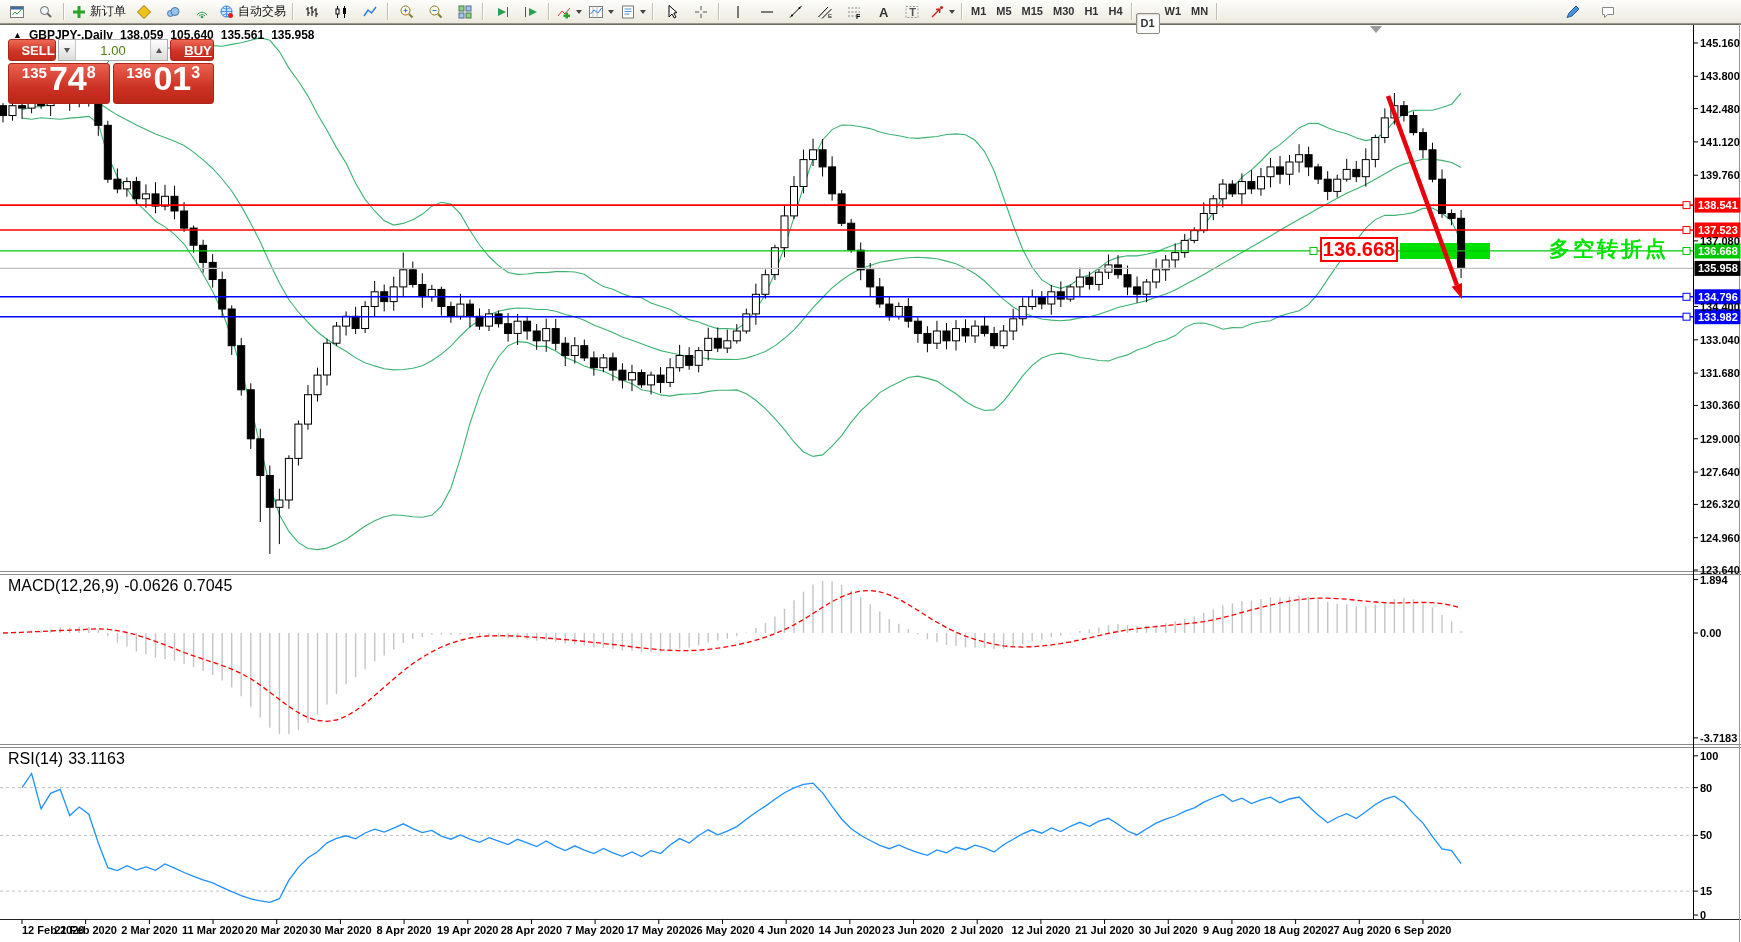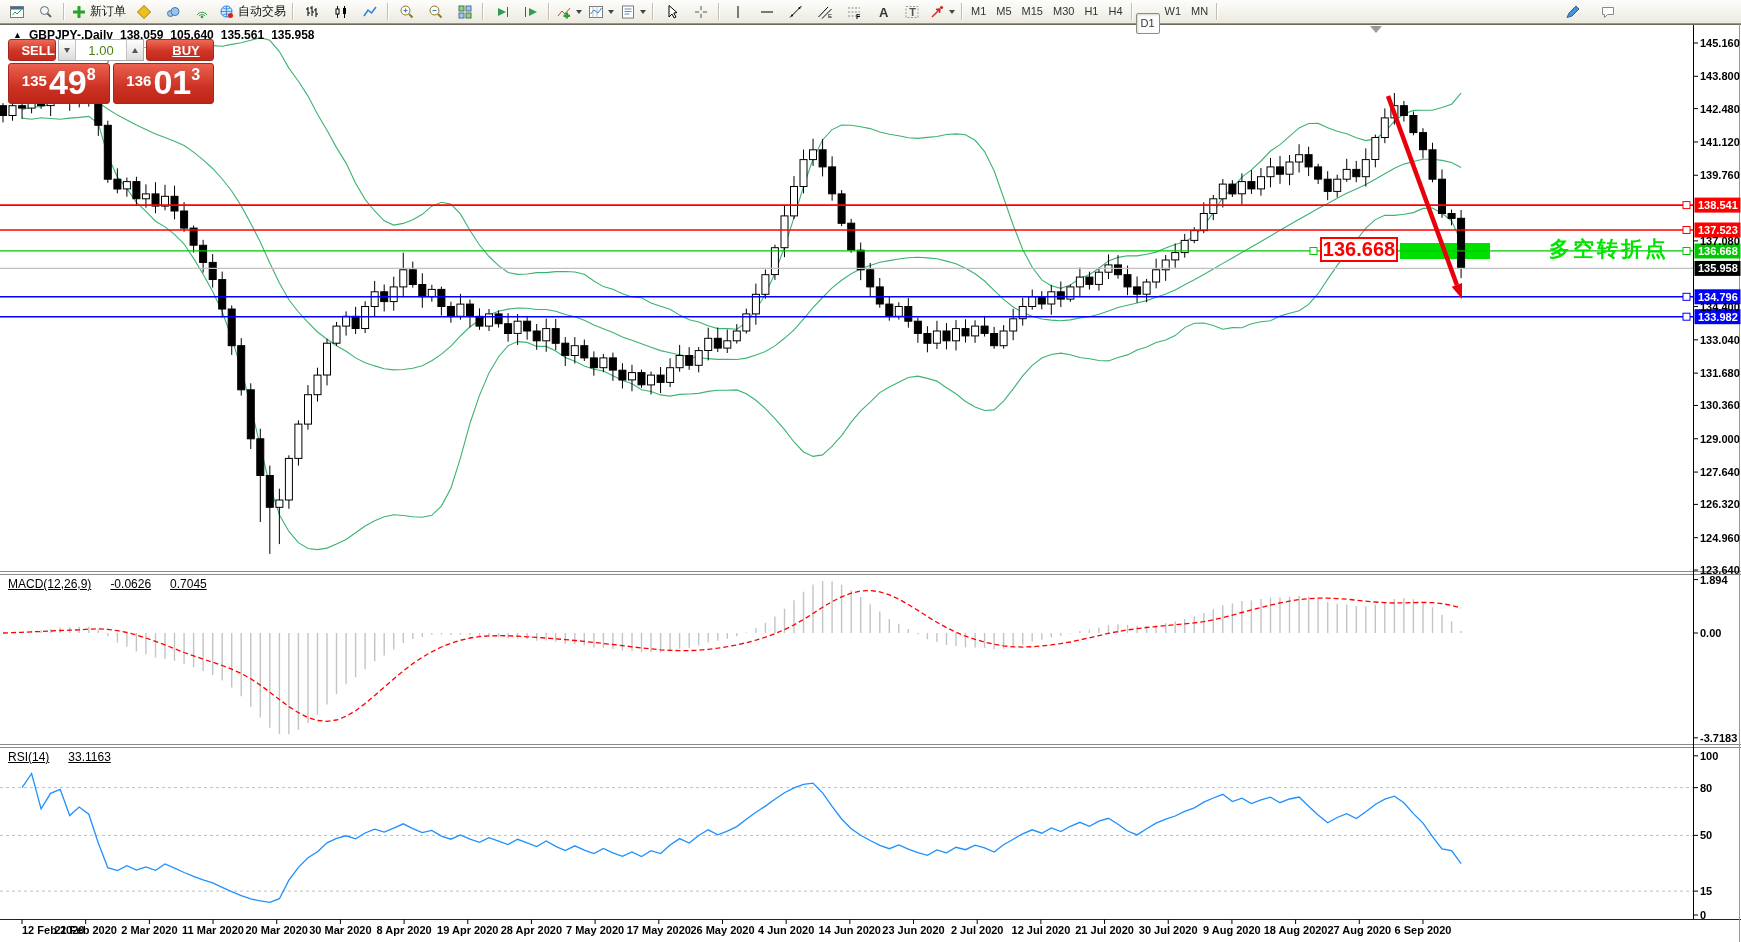--- a/index.html
+++ b/index.html
@@ -11,49 +11,49 @@
   
   .toolbar{position:absolute;top:0;left:0;width:1741px;height:24px;z-index:6;
            background:linear-gradient(#fdfdfb,#eceadf);border-bottom:1px solid #98948a;
            display:flex;align-items:center;padding:0 2px;box-sizing:border-box;}
   .tbtn{height:20px;min-width:23px;display:inline-flex;align-items:center;justify-content:center;
         gap:3px;padding:0 2px;border:1px solid transparent;border-radius:2px;font-size:12px;color:#222;cursor:default;}
   .tbtn .lbl{font-size:12px;color:#111;white-space:nowrap;}
   .tbtn .caret{width:0;height:0;border-left:3px solid transparent;border-right:3px solid transparent;
                border-top:4px solid #444;margin-left:1px;}
   .tsep{width:1px;height:17px;background:#c2beb2;border-right:1px solid #fff;margin:0 3px;flex:none;}
-  .tf-btn{font-size:11px;font-weight:400;color:#333;padding:0 4px;height:19px;line-height:19px;
+  .tf-btn{font-size:11px;font-weight:700;color:#333;padding:0 4px;height:19px;line-height:19px;
           border:1px solid transparent;border-radius:2px;}
   .tf-btn.active{background:#fcfcfc;border-color:#8f8c81;box-shadow:inset 1px 1px 2px #d8d5cb;margin-top:24px;}
   .toolbar-right{position:absolute;left:1558px;top:1px;display:flex;gap:6px;z-index:7;}
 
   
   .chart-title{position:absolute;left:13px;top:28px;z-index:4;font-size:12px;font-weight:700;color:#000;
                display:flex;gap:7px;align-items:center;}
   .chart-title .tri{font-size:9px;font-weight:400;}
 
   .widget{position:absolute;left:8px;top:39px;width:206px;z-index:4;}
   .w-row{display:flex;gap:2px;height:22px;}
   .w-btn{background:linear-gradient(#ee6a57,#cf3526 55%,#c22a1c);color:#fff;font-weight:700;font-size:13px;
          display:flex;align-items:center;justify-content:center;border:1px solid #a8271d;border-radius:3px;box-sizing:border-box;padding-left:12px;}
-  .w-sell{width:48px;} .w-buy{width:68px;text-decoration:underline;}
+  .w-sell{width:48px;} .w-buy{width:44px;text-decoration:underline;}
   .spin{flex:1;display:flex;border:1px solid #a9a9a9;background:#fff;height:22px;box-sizing:border-box;}
   .sbtn{width:16px;background:linear-gradient(#fdfdfd,#dcdcdc);display:flex;align-items:center;justify-content:center;flex:none;}
   .sbtn.left{border-right:1px solid #c4c4c4;} .sbtn.right{border-left:1px solid #c4c4c4;}
   .tri-up{width:0;height:0;border-left:3.5px solid transparent;border-right:3.5px solid transparent;border-bottom:5px solid #555;}
   .tri-dn{width:0;height:0;border-left:3.5px solid transparent;border-right:3.5px solid transparent;border-top:5px solid #555;}
   .spin .val{flex:1;display:flex;align-items:center;justify-content:center;font-size:13px;color:#4d7c0f;}
   .w-prices{display:flex;gap:3px;margin-top:2px;height:41px;}
   .price-panel{flex:1;background:linear-gradient(#eb6150,#cb3223 60%,#bd2517);border:1px solid #a8271d;border-radius:3px;
-               color:#fff;display:flex;align-items:center;justify-content:center;padding:0 3px 3px;box-sizing:border-box;}
+               color:#fff;display:flex;align-items:flex-start;justify-content:center;padding:0 3px 3px;box-sizing:border-box;}
   .pp-small{font-size:15px;font-weight:700;margin:0 2px 4px 0;}
   .pp-big{font-size:34px;font-weight:700;line-height:0.85;}
   .pp-sup{font-size:16px;font-weight:700;margin-bottom:15px;}
 
-  .pane-label{position:absolute;left:8px;z-index:4;font-size:12px;color:#000;display:flex;gap:19px;text-decoration:underline;}
+  .pane-label{position:absolute;left:8px;z-index:4;font-size:16px;color:#000;display:flex;gap:5px;}
 
   .ann-box{position:absolute;left:1320px;top:237px;width:78px;height:25px;z-index:4;background:#fff;
            border:2px solid #ff0000;color:#ff0000;font-size:20px;font-weight:700;
            display:flex;align-items:center;justify-content:center;box-sizing:border-box;}
   .ann-text{position:absolute;left:1501px;top:235px;z-index:4;font-size:21px;font-weight:700;letter-spacing:3px;white-space:nowrap;}
 
   .shift-marker{position:absolute;left:1370px;top:26px;width:0;height:0;z-index:3;
                 border-left:6px solid transparent;border-right:6px solid transparent;border-top:7px solid #9a9a9a;}
 </style>
 </head>
@@ -992,21 +992,21 @@
         <div class="val">1.00</div>
         <div class="sbtn right">
             <span class="tri-up"></span>
           </div>
       </div>
       <div class="w-btn w-buy">BUY</div>
     </div>
     <div class="w-prices">
       <div class="price-panel">
         <span class="pp-small">135</span>
-        <span class="pp-big">49</span>
+        <span class="pp-big">74</span>
         <span class="pp-sup">8</span>
       </div>
       <div class="price-panel">
         <span class="pp-small">136</span>
         <span class="pp-big">01</span>
         <span class="pp-sup">3</span>
       </div>
     </div>
   </div>
 

